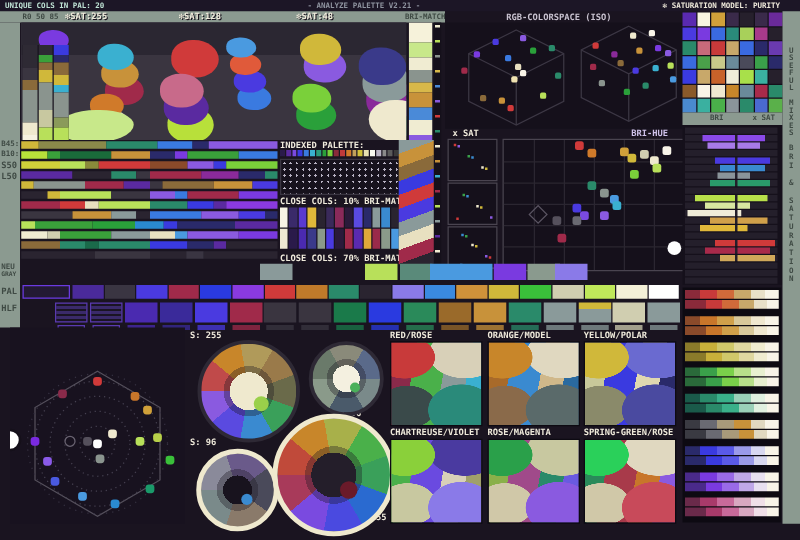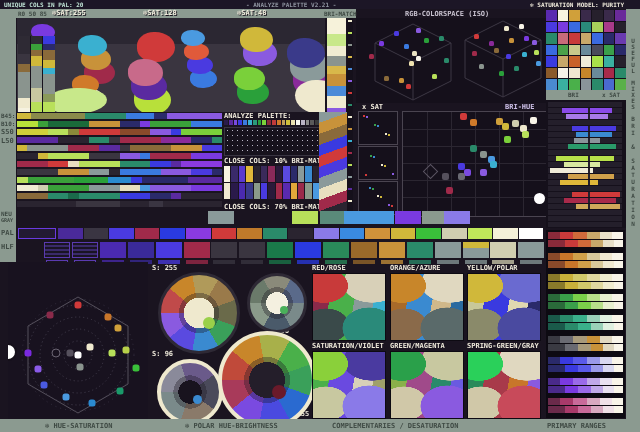--- a/index.html
+++ b/index.html
@@ -376,21 +376,21 @@
       </div>
       <div class="srow">
         <div style="flex: 4 1 0%; background: rgb(42, 36, 48);"></div>
         <div style="flex: 3 1 0%; background: rgb(58, 53, 64);"></div>
         <div style="flex: 2 1 0%; background: rgb(42, 36, 48);"></div>
         <div style="flex: 1 1 0%; background: rgb(58, 53, 66);"></div>
         <div style="flex: 4 1 0%; background: rgb(42, 36, 48);"></div>
       </div>
     </div>
   <div class="indexed">
-    <span class="lbl" style="left:0;top:0;">ANALYZE PALETTE:</span>
+    <span class="lbl" style="left:0;top:0;">INDEXED PALETTE:</span>
     <div class="swrow" style="left:0;top:8px;width:96px;height:5px;">
         <div style="flex: 1 1 0%; background: rgb(42, 26, 74); margin-right: 1px;"></div>
         <div style="flex: 1 1 0%; background: rgb(90, 42, 160); margin-right: 1px;"></div>
         <div style="flex: 1 1 0%; background: rgb(122, 74, 224); margin-right: 1px;"></div>
         <div style="flex: 1 1 0%; background: rgb(58, 58, 224); margin-right: 1px;"></div>
         <div style="flex: 1 1 0%; background: rgb(58, 122, 224); margin-right: 1px;"></div>
         <div style="flex: 1 1 0%; background: rgb(58, 176, 208); margin-right: 1px;"></div>
         <div style="flex: 1 1 0%; background: rgb(42, 154, 122); margin-right: 1px;"></div>
         <div style="flex: 1 1 0%; background: rgb(42, 160, 58); margin-right: 1px;"></div>
         <div style="flex: 1 1 0%; background: rgb(122, 208, 58); margin-right: 1px;"></div>
@@ -587,29 +587,29 @@
         <div style="position: absolute; left: 31.9px; top: 31.9px; width: 9.28px; height: 9.28px; border-radius: 50%; background: rgb(58, 138, 208);"></div>
       </div>
       <div class="wheel" style="left: 218px; top: 331px; width: 90px; height: 90px; border: 4px solid rgb(239, 233, 206); background: radial-gradient(circle, rgb(36, 30, 42) 0px, rgb(36, 30, 42) 18px, rgba(0, 0, 0, 0) 18px), radial-gradient(circle, rgba(0, 0, 0, 0) 0px, rgba(0, 0, 0, 0) 18px, rgba(26, 21, 31, 0.35) 18px, rgba(26, 21, 31, 0.35) 23px, rgba(0, 0, 0, 0) 23px), conic-gradient(from -90deg, rgb(192, 74, 58) 0deg, rgb(192, 74, 58) 40deg, rgb(200, 134, 42) 40deg, rgb(200, 134, 42) 80deg, rgb(168, 176, 74) 80deg, rgb(168, 176, 74) 120deg, rgb(74, 176, 74) 120deg, rgb(74, 176, 74) 160deg, rgb(58, 160, 90) 160deg, rgb(58, 160, 90) 200deg, rgb(42, 106, 208) 200deg, rgb(42, 106, 208) 240deg, rgb(74, 74, 224) 240deg, rgb(74, 74, 224) 280deg, rgb(122, 74, 224) 280deg, rgb(122, 74, 224) 320deg, rgb(168, 58, 90) 320deg, rgb(168, 58, 90) 360deg, rgb(192, 74, 58) 360deg, rgb(192, 74, 58) 400deg);">
         <div style="position: absolute; left: 49.5px; top: 49.5px; width: 14.4px; height: 14.4px; border-radius: 50%; background: rgb(106, 26, 42);"></div>
       </div>
     </div>
 
   <div class="compgrid">
       <span class="lbl" style="left: 0px; top: 0px;">RED/ROSE</span>
       <div class="comp" style="left: 0px; top: 9px; width: 72px; height: 66px; background: radial-gradient(40px 28px at 15% 18%, rgb(200, 58, 58) 0px, rgb(200, 58, 58) 60%, rgba(0, 0, 0, 0) 61%), radial-gradient(48px 32px at 82% 14%, rgb(216, 208, 184) 0px, rgb(216, 208, 184) 60%, rgba(0, 0, 0, 0) 61%), radial-gradient(44px 34px at 78% 82%, rgb(42, 138, 122) 0px, rgb(42, 138, 122) 60%, rgba(0, 0, 0, 0) 61%), radial-gradient(38px 28px at 18% 78%, rgb(58, 74, 74) 0px, rgb(58, 74, 74) 60%, rgba(0, 0, 0, 0) 61%), linear-gradient(100deg, rgb(138, 42, 74) 0px, rgb(138, 42, 74) 25%, rgb(74, 176, 74) 25%, rgb(74, 176, 74) 55%, rgb(138, 154, 154) 55%, rgb(138, 154, 154) 78%, rgb(58, 176, 208) 78%, rgb(58, 176, 208) 100%);"></div>
-      <span class="lbl" style="left: 78px; top: 0px;">ORANGE/AZURE</span>
+      <span class="lbl" style="left: 78px; top: 0px;">ORANGE/MODEL</span>
       <div class="comp" style="left: 78px; top: 9px; width: 72px; height: 66px; background: radial-gradient(40px 28px at 15% 18%, rgb(200, 134, 42) 0px, rgb(200, 134, 42) 60%, rgba(0, 0, 0, 0) 61%), radial-gradient(48px 32px at 82% 14%, rgb(224, 216, 192) 0px, rgb(224, 216, 192) 60%, rgba(0, 0, 0, 0) 61%), radial-gradient(44px 34px at 78% 82%, rgb(90, 106, 106) 0px, rgb(90, 106, 106) 60%, rgba(0, 0, 0, 0) 61%), radial-gradient(38px 28px at 18% 78%, rgb(138, 106, 74) 0px, rgb(138, 106, 74) 60%, rgba(0, 0, 0, 0) 61%), linear-gradient(100deg, rgb(168, 106, 42) 0px, rgb(168, 106, 42) 25%, rgb(58, 138, 208) 25%, rgb(58, 138, 208) 55%, rgb(208, 184, 138) 55%, rgb(208, 184, 138) 78%, rgb(42, 106, 160) 78%, rgb(42, 106, 160) 100%);"></div>
       <span class="lbl" style="left: 155px; top: 0px;">YELLOW/POLAR</span>
       <div class="comp" style="left: 155px; top: 9px; width: 72px; height: 66px; background: radial-gradient(40px 28px at 15% 18%, rgb(208, 184, 58) 0px, rgb(208, 184, 58) 60%, rgba(0, 0, 0, 0) 61%), radial-gradient(48px 32px at 82% 14%, rgb(106, 106, 208) 0px, rgb(106, 106, 208) 60%, rgba(0, 0, 0, 0) 61%), radial-gradient(44px 34px at 78% 82%, rgb(74, 74, 160) 0px, rgb(74, 74, 160) 60%, rgba(0, 0, 0, 0) 61%), radial-gradient(38px 28px at 18% 78%, rgb(138, 138, 106) 0px, rgb(138, 138, 106) 60%, rgba(0, 0, 0, 0) 61%), linear-gradient(100deg, rgb(200, 200, 154) 0px, rgb(200, 200, 154) 25%, rgb(58, 58, 224) 25%, rgb(58, 58, 224) 55%, rgb(224, 216, 176) 55%, rgb(224, 216, 176) 78%, rgb(42, 42, 106) 78%, rgb(42, 42, 106) 100%);"></div>
-      <span class="lbl" style="left: 0px; top: 78px;">SATURATION/VIOLET</span>
+      <span class="lbl" style="left: 0px; top: 78px;">CHARTREUSE/VIOLET</span>
       <div class="comp" style="left: 0px; top: 87px; width: 72px; height: 66px; background: radial-gradient(40px 28px at 15% 18%, rgb(138, 208, 58) 0px, rgb(138, 208, 58) 60%, rgba(0, 0, 0, 0) 61%), radial-gradient(48px 32px at 82% 14%, rgb(74, 58, 160) 0px, rgb(74, 58, 160) 60%, rgba(0, 0, 0, 0) 61%), radial-gradient(44px 34px at 78% 82%, rgb(138, 122, 232) 0px, rgb(138, 122, 232) 60%, rgba(0, 0, 0, 0) 61%), radial-gradient(38px 28px at 18% 78%, rgb(200, 200, 160) 0px, rgb(200, 200, 160) 60%, rgba(0, 0, 0, 0) 61%), linear-gradient(100deg, rgb(74, 176, 74) 0px, rgb(74, 176, 74) 25%, rgb(106, 74, 224) 25%, rgb(106, 74, 224) 55%, rgb(216, 208, 184) 55%, rgb(216, 208, 184) 78%, rgb(160, 160, 106) 78%, rgb(160, 160, 106) 100%);"></div>
-      <span class="lbl" style="left: 78px; top: 78px;">GREEN/MAGENTA</span>
+      <span class="lbl" style="left: 78px; top: 78px;">ROSE/MAGENTA</span>
       <div class="comp" style="left: 78px; top: 87px; width: 72px; height: 66px; background: radial-gradient(40px 28px at 15% 18%, rgb(42, 160, 74) 0px, rgb(42, 160, 74) 60%, rgba(0, 0, 0, 0) 61%), radial-gradient(48px 32px at 82% 14%, rgb(200, 200, 160) 0px, rgb(200, 200, 160) 60%, rgba(0, 0, 0, 0) 61%), radial-gradient(44px 34px at 78% 82%, rgb(138, 90, 224) 0px, rgb(138, 90, 224) 60%, rgba(0, 0, 0, 0) 61%), radial-gradient(38px 28px at 18% 78%, rgb(208, 200, 168) 0px, rgb(208, 200, 168) 60%, rgba(0, 0, 0, 0) 61%), linear-gradient(100deg, rgb(138, 176, 74) 0px, rgb(138, 176, 74) 25%, rgb(160, 74, 138) 25%, rgb(160, 74, 138) 55%, rgb(42, 138, 106) 55%, rgb(42, 138, 106) 78%, rgb(106, 90, 224) 78%, rgb(106, 90, 224) 100%);"></div>
-      <span class="lbl" style="left: 155px; top: 78px;">SPRING-GREEN/GRAY</span>
+      <span class="lbl" style="left: 155px; top: 78px;">SPRING-GREEN/ROSE</span>
       <div class="comp" style="left: 155px; top: 87px; width: 72px; height: 66px; background: radial-gradient(40px 28px at 15% 18%, rgb(42, 208, 90) 0px, rgb(42, 208, 90) 60%, rgba(0, 0, 0, 0) 61%), radial-gradient(48px 32px at 82% 14%, rgb(224, 216, 192) 0px, rgb(224, 216, 192) 60%, rgba(0, 0, 0, 0) 61%), radial-gradient(44px 34px at 78% 82%, rgb(200, 74, 90) 0px, rgb(200, 74, 90) 60%, rgba(0, 0, 0, 0) 61%), radial-gradient(38px 28px at 18% 78%, rgb(208, 200, 168) 0px, rgb(208, 200, 168) 60%, rgba(0, 0, 0, 0) 61%), linear-gradient(100deg, rgb(42, 138, 90) 0px, rgb(42, 138, 90) 25%, rgb(168, 58, 74) 25%, rgb(168, 58, 74) 55%, rgb(200, 118, 42) 55%, rgb(200, 118, 42) 78%, rgb(138, 90, 224) 78%, rgb(138, 90, 224) 100%);"></div>
     </div>
 
   <div class="mixes">
       <div style="background: rgb(90, 42, 176);"></div>
       <div style="background: rgb(248, 244, 224);"></div>
       <div style="background: rgb(208, 160, 58);"></div>
       <div class="checker" style="background: rgb(58, 42, 74);"></div>
       <div style="background: rgb(38, 32, 44);"></div>
       <div class="checker" style="background: rgb(58, 42, 74);"></div>
@@ -762,19 +762,13 @@
       <span style="height: 7px;">T</span>
       <span style="height: 7px;">U</span>
       <span style="height: 7px;">R</span>
       <span style="height: 7px;">A</span>
       <span style="height: 7px;">T</span>
       <span style="height: 7px;">I</span>
       <span style="height: 7px;">O</span>
       <span style="height: 7px;">N</span>
     </div>
 
-  <div class="bottombar">
-    <span class="lbl dk" style="left:45px;top:3px;">✻ HUE-SATURATION</span>
-    <span class="lbl dk" style="left:185px;top:3px;">✻ POLAR HUE-BRIGHTNESS</span>
-    <span class="lbl dk" style="left:332px;top:3px;">COMPLEMENTARIES / DESATURATION</span>
-    <span class="lbl dk" style="left:547px;top:3px;">PRIMARY RANGES</span>
-  </div>
 </div>
 
 </body></html>

